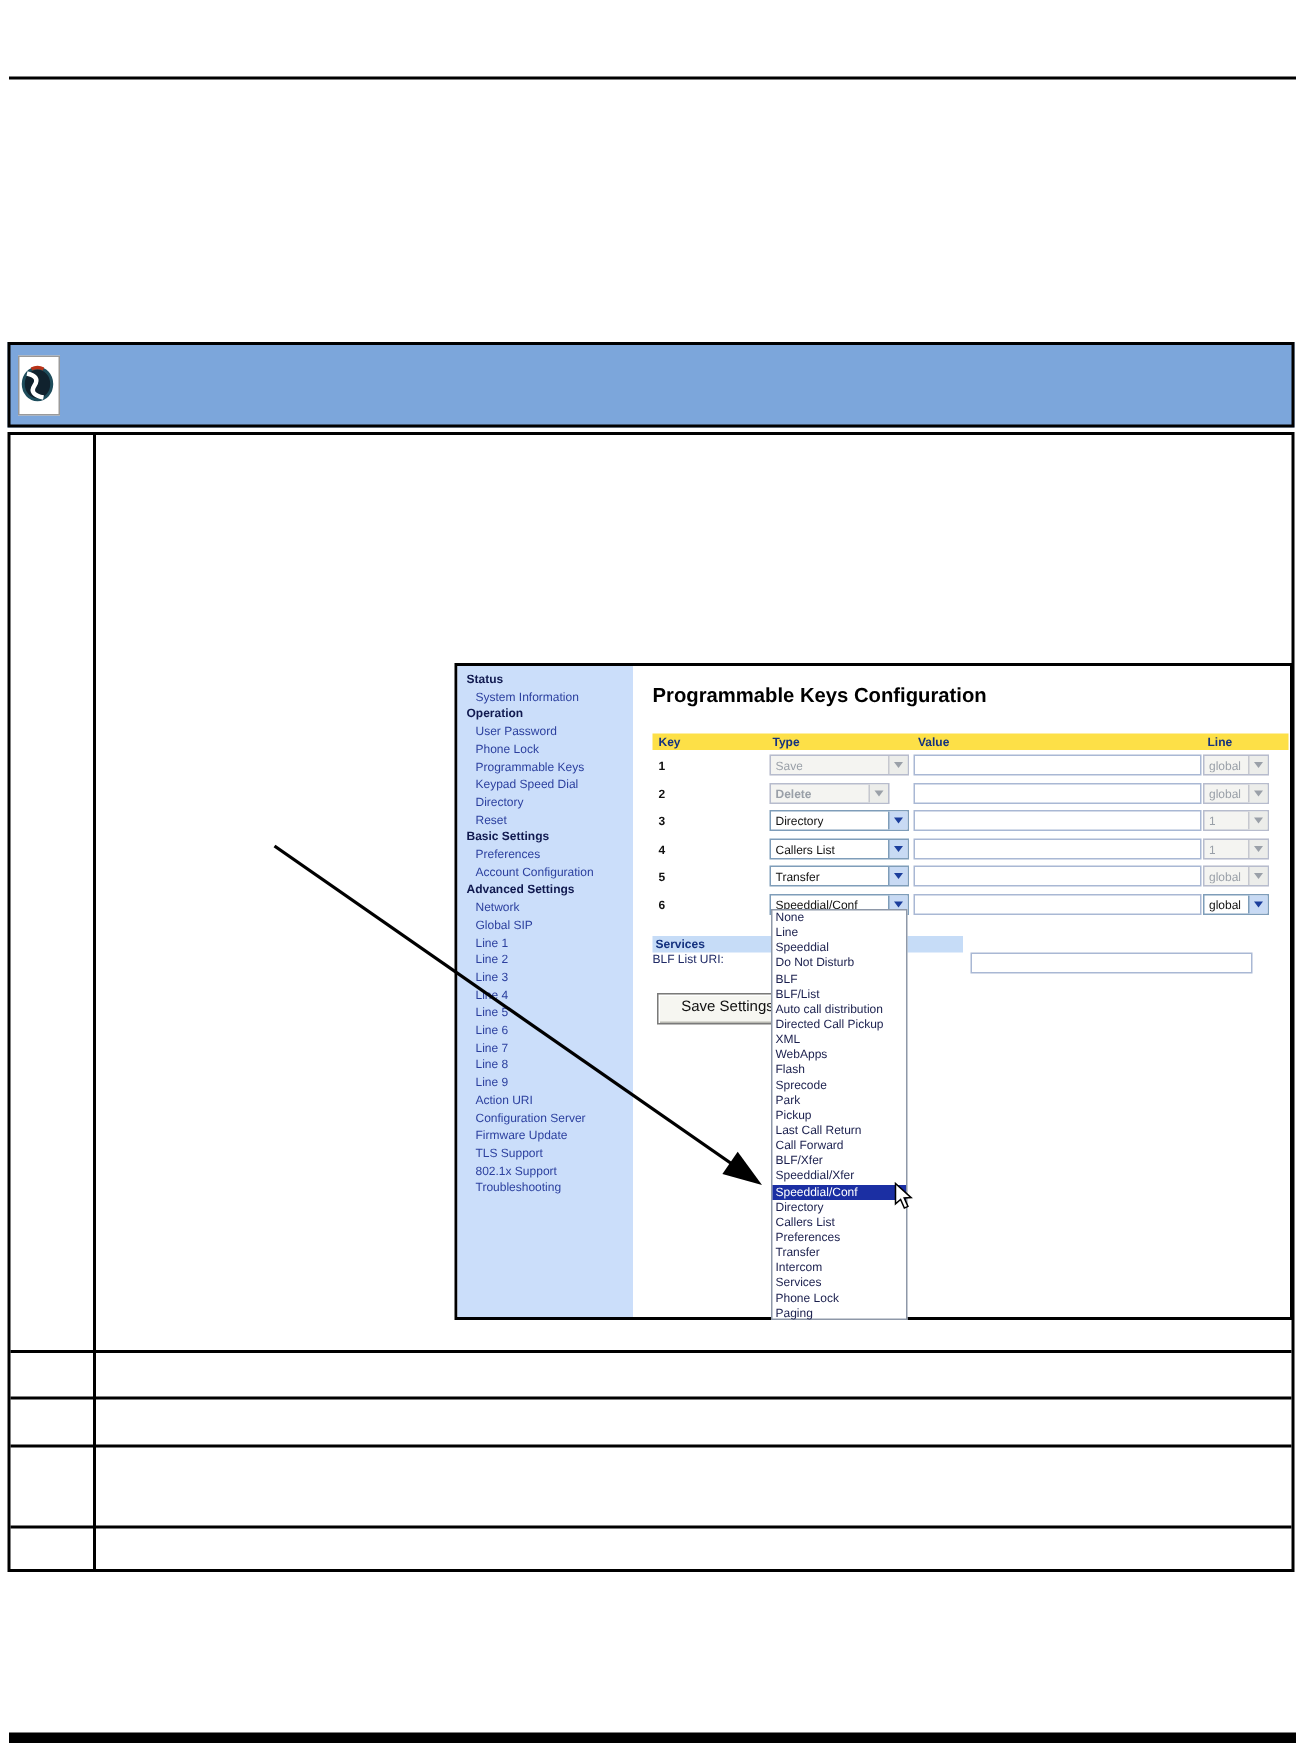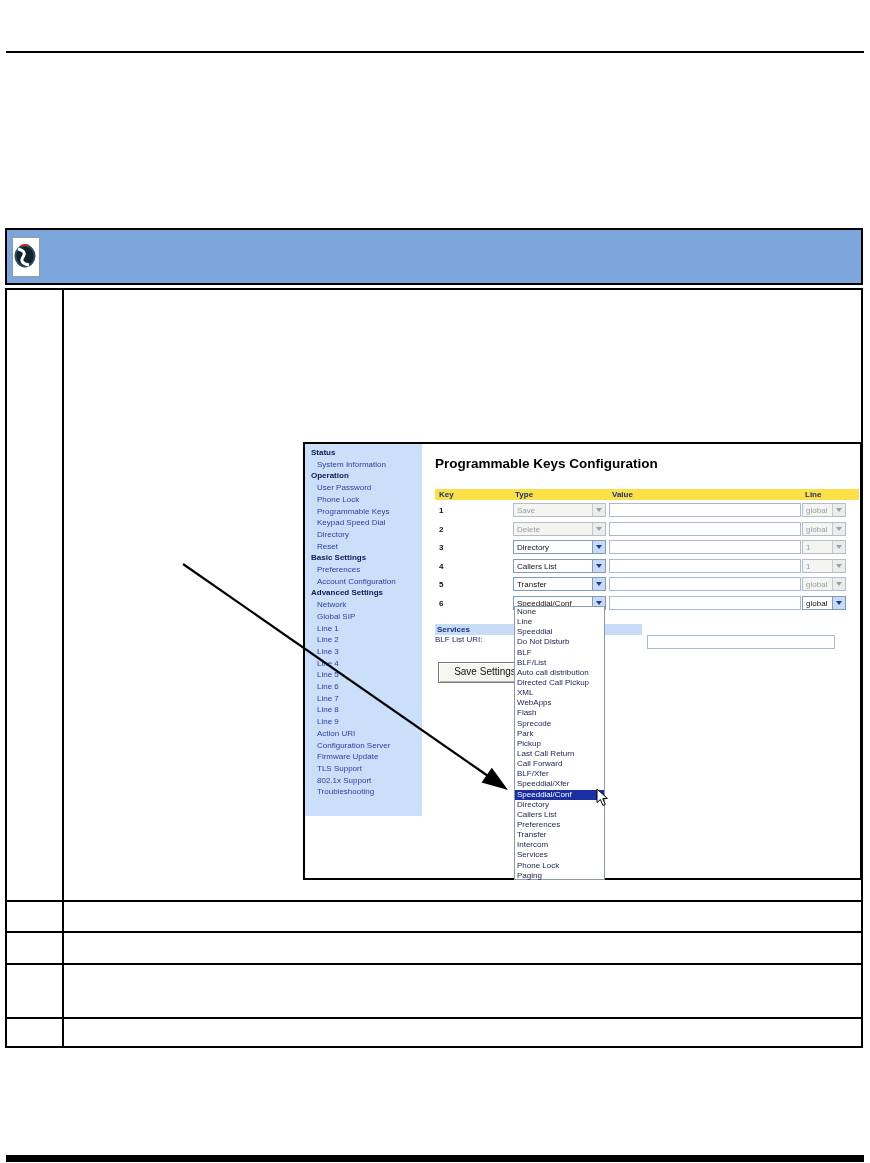--- a/index.html
+++ b/index.html
@@ -12,21 +12,21 @@
   .banner{left:5px;top:228px;width:854px;height:53px;border:2px solid #000;background:#7CA6DB;}
   .banner-icon-box{left:5px;top:7px;width:26px;height:38px;background:#fff;border:1px solid #9a9a9a;}
 
   
   .ctable{left:5px;top:288px;width:854px;height:756px;border:2px solid #000;background:#fff;}
   .vsep{left:55px;top:0;width:2px;height:756px;background:#000;}
   .rdiv{left:0;width:854px;height:2px;background:#000;}
 
   
   .shot{left:303px;top:442px;width:559px;height:438px;border:2px solid #000;background:#fff;box-sizing:border-box;z-index:2;}
-  .sidebar{left:0;top:0;width:117px;height:372px;background:#CBDEFA;padding-top:3px;box-sizing:border-box;}
+  .sidebar{left:0;top:0;width:117px;height:434px;background:#CBDEFA;padding-top:3px;box-sizing:border-box;}
   .sb-head{font-size:8px;line-height:11.7px;font-weight:bold;color:#10194f;padding-left:6px;white-space:nowrap;}
   .sb-item{font-size:8px;line-height:11.7px;color:#2b3f9e;padding-left:12px;white-space:nowrap;cursor:pointer;}
   .ui-title{left:130px;top:12px;font-size:13.5px;font-weight:bold;color:#000;white-space:nowrap;}
   .hband{left:130px;top:45px;width:424px;height:11px;background:#fde047;}
   .hlabel{position:absolute;top:1px;font-size:8px;font-weight:bold;color:#15327f;}
   .prow{position:absolute;left:130px;width:424px;height:18px;}
   .pkey{position:absolute;left:4px;top:3px;font-size:8px;font-weight:bold;color:#111;}
   .sel{position:absolute;height:14px;border:1px solid #7F9DB9;background:#fff;box-sizing:border-box;font-size:8px;color:#111;}
   .sel .txt{position:absolute;left:3px;top:2px;white-space:nowrap;overflow:hidden;}
   .sel .arr{position:absolute;right:0;top:0;width:12px;height:12px;background:#C8DAF4;border-left:1px solid #7F9DB9;}
@@ -122,21 +122,21 @@
           <span class="arr"></span>
         </div>
         <input class="tin" style="left: 174px; top: 0px; width: 192px;">
         <div class="sel dis" style="left: 367px; width: 44px; top: 0px;">
           <span class="txt">global</span>
           <span class="arr"></span>
         </div>
       </div>
       <div class="prow" style="top: 77.6px;">
         <span class="pkey">2</span>
-        <div class="sel dis" style="left: 78px; width: 93px; top: 0px;">
+        <div class="sel dis" style="left: 78px; width: 80px; top: 0px; font-weight: bold;">
           <span class="txt">Delete</span>
           <span class="arr"></span>
         </div>
         <input class="tin" style="left: 174px; top: 0px; width: 192px;">
         <div class="sel dis" style="left: 367px; width: 44px; top: 0px;">
           <span class="txt">global</span>
           <span class="arr"></span>
         </div>
       </div>
       <div class="prow" style="top: 96.2px;">

